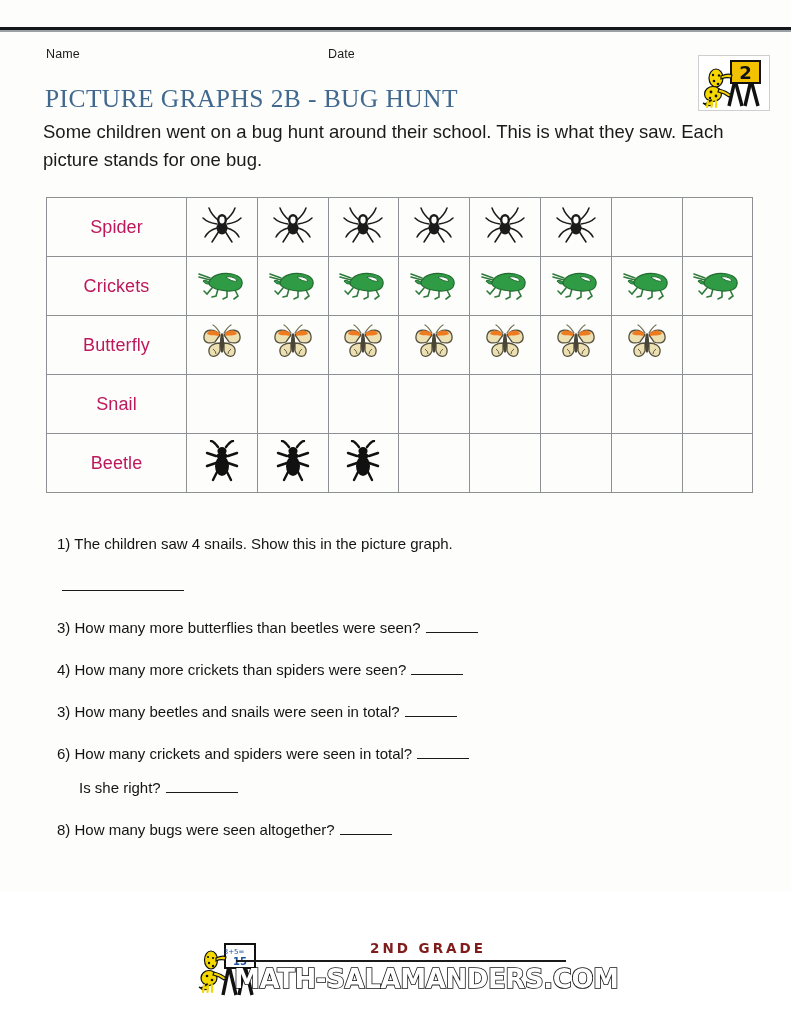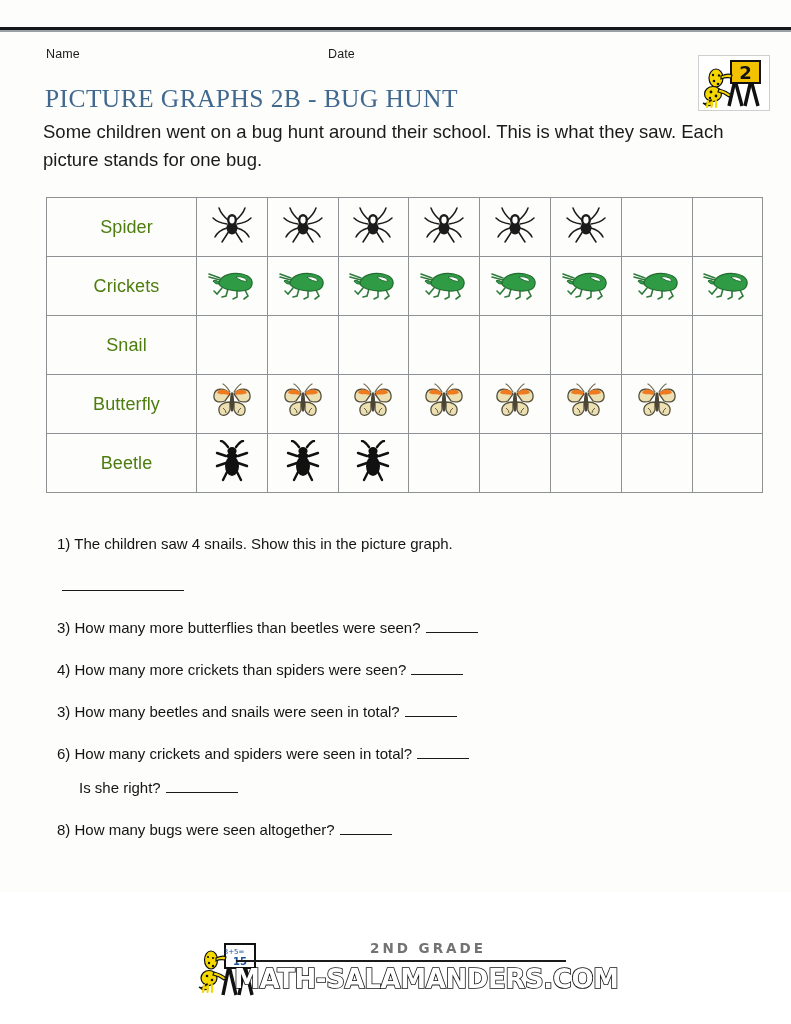--- a/index.html
+++ b/index.html
@@ -115,23 +115,22 @@
     border: 1px solid #8d9194;
     height: 58px;
     padding: 0;
     text-align: center;
     vertical-align: middle;
     background: #fdfefb;
   }
   .graph-table td.row-label {
     width: 139px;
     font-size: 18px;
-    color: #4d7c0f;
+    color: #be185d;
     letter-spacing: .1px;
-    padding-left: 10px;
   }
   .graph-table td.cell {
     width: 69.8px;
   }
   .cell-icon {
     display: inline-block;
     line-height: 0;
   }
   .cell-icon svg { display: block; }
 
@@ -188,21 +187,21 @@
     height: 60px;
   }
   .footer-grade {
     position: absolute;
     left: 172px;
     top: 6px;
     font-family: "DejaVu Sans", sans-serif;
     font-weight: bold;
     font-size: 13.5px;
     letter-spacing: 3px;
-    color: #737373;
+    color: #7f1d1d;
   }
   .footer-rule {
     position: absolute;
     left: 38px;
     top: 26px;
     width: 330px;
     height: 2px;
     background: #1a1a1a;
   }
   .footer-site {
@@ -472,31 +471,20 @@
                   <path d="M22 23 L20 30 L16 31"></path>
                   <path d="M31 23 L31 31 L27 33"></path>
                   <path d="M38 22 L42 30 L38 33"></path>
                 </g>
                 <path d="M13 16 C16 9 26 6 36 8 C45 10 48 15 45 21 C42 26 30 26 20 23 C15 21 12 19 13 16 Z" fill="#2f9c45" stroke="#236b31" stroke-width="1.2"></path>
                 <path d="M30 11 C35 10 40 12 41 15 C38 16 33 14 30 11 Z" fill="#ffffff" stroke="#236b31" stroke-width="1"></path>
                 <path d="M13 16 C10 14 8 14 7 15 C9 18 11 18 13 18 Z" fill="#2f9c45" stroke="#236b31" stroke-width="1"></path>
               </svg></span></td>
         </tr>
         <tr>
-          <td class="row-label">Snail</td>
-          <td class="cell"></td>
-          <td class="cell"></td>
-          <td class="cell"></td>
-          <td class="cell"></td>
-          <td class="cell"></td>
-          <td class="cell"></td>
-          <td class="cell"></td>
-          <td class="cell"></td>
-        </tr>
-        <tr>
           <td class="row-label">Butterfly</td>
           <td class="cell"><span class="cell-icon"><svg width="42" height="38" viewBox="0 0 42 38">
                 <g stroke="#6f6a52" stroke-width="1.2" fill="none" stroke-linecap="round">
                   <path d="M19 9 C16 4 14 2 12 1"></path>
                   <path d="M23 9 C26 4 28 2 30 1"></path>
                 </g>
                 <path d="M19 11 C13 4 4 5 3 12 C2 19 8 20 14 18 Z" fill="#ece0b2" stroke="#55503c" stroke-width="1.3"></path>
                 <path d="M23 11 C29 4 38 5 39 12 C40 19 34 20 28 18 Z" fill="#ece0b2" stroke="#55503c" stroke-width="1.3"></path>
                 <path d="M19 19 C13 19 7 22 8 28 C9 34 16 34 19 27 Z" fill="#ece0b2" stroke="#55503c" stroke-width="1.3"></path>
                 <path d="M23 19 C29 19 35 22 34 28 C33 34 26 34 23 27 Z" fill="#ece0b2" stroke="#55503c" stroke-width="1.3"></path>
@@ -603,20 +591,31 @@
                 <path d="M19 19 C13 19 7 22 8 28 C9 34 16 34 19 27 Z" fill="#ece0b2" stroke="#55503c" stroke-width="1.3"></path>
                 <path d="M23 19 C29 19 35 22 34 28 C33 34 26 34 23 27 Z" fill="#ece0b2" stroke="#55503c" stroke-width="1.3"></path>
                 <path d="M18 9 C13 5 7 6 6 10 C9 12 14 11 18 12 Z" fill="#ef7b20"></path>
                 <path d="M24 9 C29 5 35 6 36 10 C33 12 28 11 24 12 Z" fill="#ef7b20"></path>
                 <ellipse cx="21" cy="19" rx="2.1" ry="10" fill="#4a4536"></ellipse>
                 <g stroke="#55503c" stroke-width="0.9" fill="none">
                   <path d="M12 25 q3 2 3 5"></path>
                   <path d="M30 25 q-3 2 -3 5"></path>
                 </g>
               </svg></span></td>
+          <td class="cell"></td>
+        </tr>
+        <tr>
+          <td class="row-label">Snail</td>
+          <td class="cell"></td>
+          <td class="cell"></td>
+          <td class="cell"></td>
+          <td class="cell"></td>
+          <td class="cell"></td>
+          <td class="cell"></td>
+          <td class="cell"></td>
           <td class="cell"></td>
         </tr>
         <tr>
           <td class="row-label">Beetle</td>
           <td class="cell"><span class="cell-icon"><svg width="36" height="42" viewBox="0 0 36 42">
                 <g stroke="#111111" stroke-width="2.4" fill="none" stroke-linecap="round">
                   <path d="M14 7 C11 3 9 1 7 1"></path>
                   <path d="M22 7 C25 3 27 1 29 1"></path>
                   <path d="M12 16 L3 13"></path>
                   <path d="M24 16 L33 13"></path>

